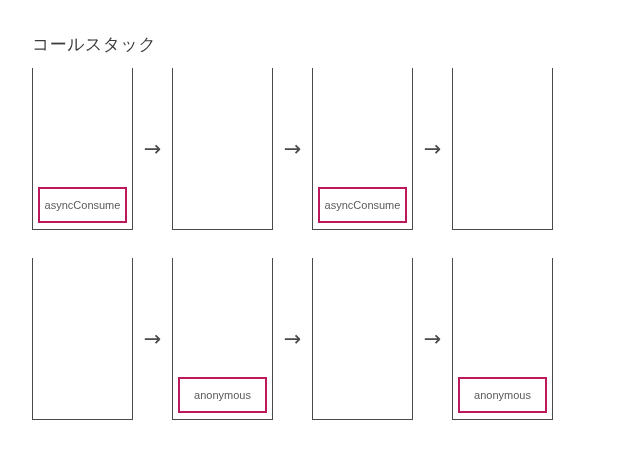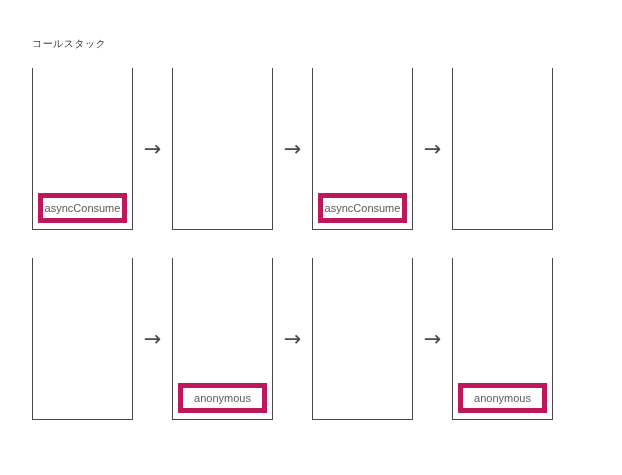--- a/index.html
+++ b/index.html
@@ -26,27 +26,27 @@
 
   .section {
     position: absolute;
     left: 32px;
     width: 521px;
   }
   .section-callstack { top: 38px; }
   .section-microtask { top: 258px; }
 
   .section-label {
-    font-size: 10px;
+    font-size: 17px;
     line-height: 14px;
     color: #3c3c3c;
     letter-spacing: 0.4px;
     white-space: nowrap;
     margin: 0 0 16px 0;
-    font-family: Liberation Mono, monospace;
+    font-family: Liberation Serif, serif;
   }
 
   .steps-row {
     display: flex;
     flex-direction: row;
     align-items: stretch;
     height: 162px;
   }
 
   .stack-column {
@@ -76,23 +76,23 @@
   .arrow-glyph {
     font-size: 21px;
     line-height: 21px;
     color: #4a4a4a;
     font-family: "DejaVu Sans", sans-serif;
     user-select: none;
   }
 
   .frame-box {
     box-sizing: border-box;
-    border: 5px solid #be185d;
+    border: 2px solid #be185d;
     background: #ffffff;
-    height: 30px;
+    height: 36px;
     display: flex;
     align-items: center;
     justify-content: center;
     font-size: 11px;
     line-height: 12px;
     color: #5a5a5a;
     white-space: nowrap;
     overflow: hidden;
   }
 </style>

